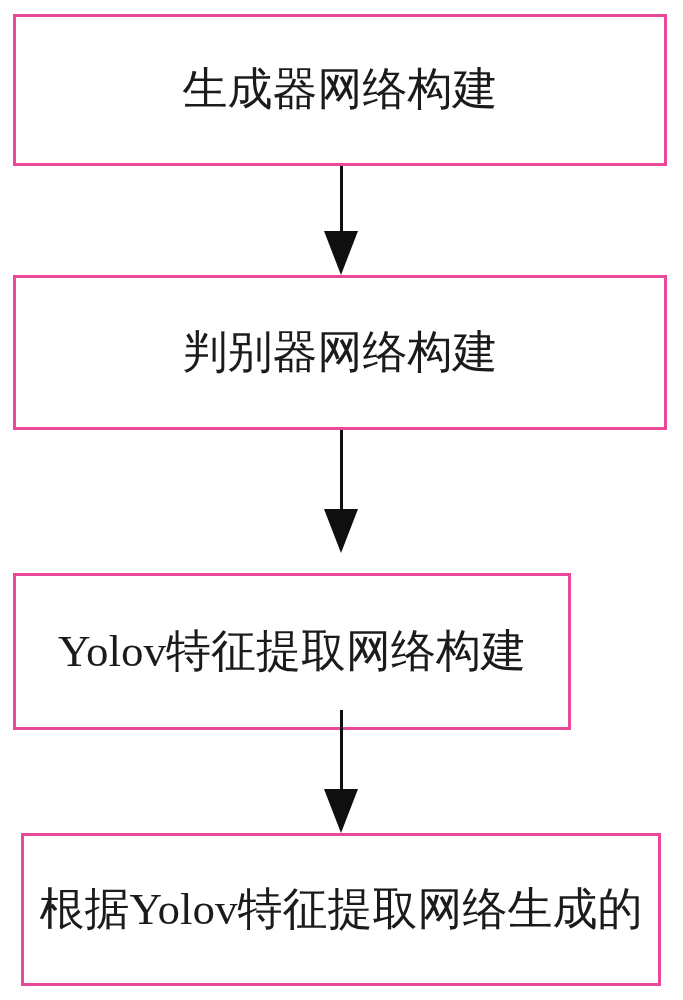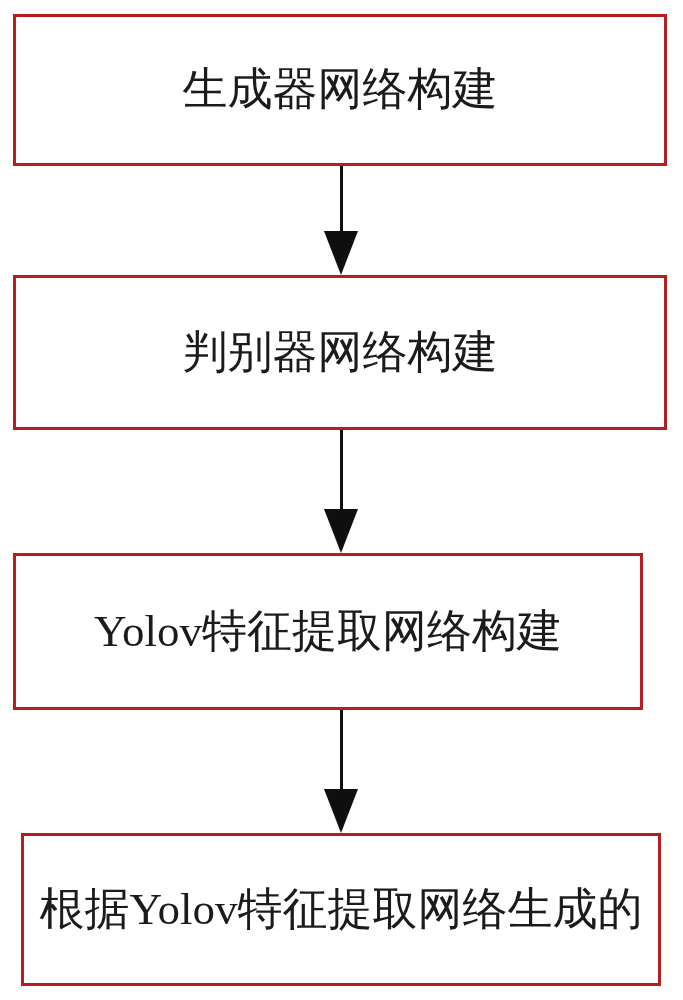--- a/index.html
+++ b/index.html
@@ -11,35 +11,35 @@
     position: relative;
     width: 683px;
     height: 1000px;
     background: #ffffff;
     font-family: "Liberation Serif", "DejaVu Serif", serif;
     overflow: hidden;
   }
   .box {
     position: absolute;
     box-sizing: border-box;
-    border: 3px solid #b91c1c;
+    border: 3px solid #ec4899;
     background: #ffffff;
     display: flex;
     flex-direction: column;
     align-items: center;
     justify-content: center;
     text-align: center;
     color: #1b1b1b;
     font-size: 45px;
     line-height: 1.28;
   }
   .box .label { display: block; white-space: nowrap; }
   #box1 { left: 13px; top: 14px;  width: 654px; height: 152px; }
   #box2 { left: 13px; top: 275px; width: 654px; height: 155px; align-items: center; }
-  #box3 { left: 13px; top: 553px; width: 630px; height: 157px; }
+  #box3 { left: 13px; top: 573px; width: 558px; height: 157px; }
   #box4 { left: 21px; top: 833px; width: 640px; height: 153px; }
 
   .arrow-line {
     position: absolute;
     left: 340px;
     width: 3px;
     background: #0f0f0f;
   }
   #line1 { top: 166px; height: 68px; }
   #line2 { top: 430px; height: 82px; }

